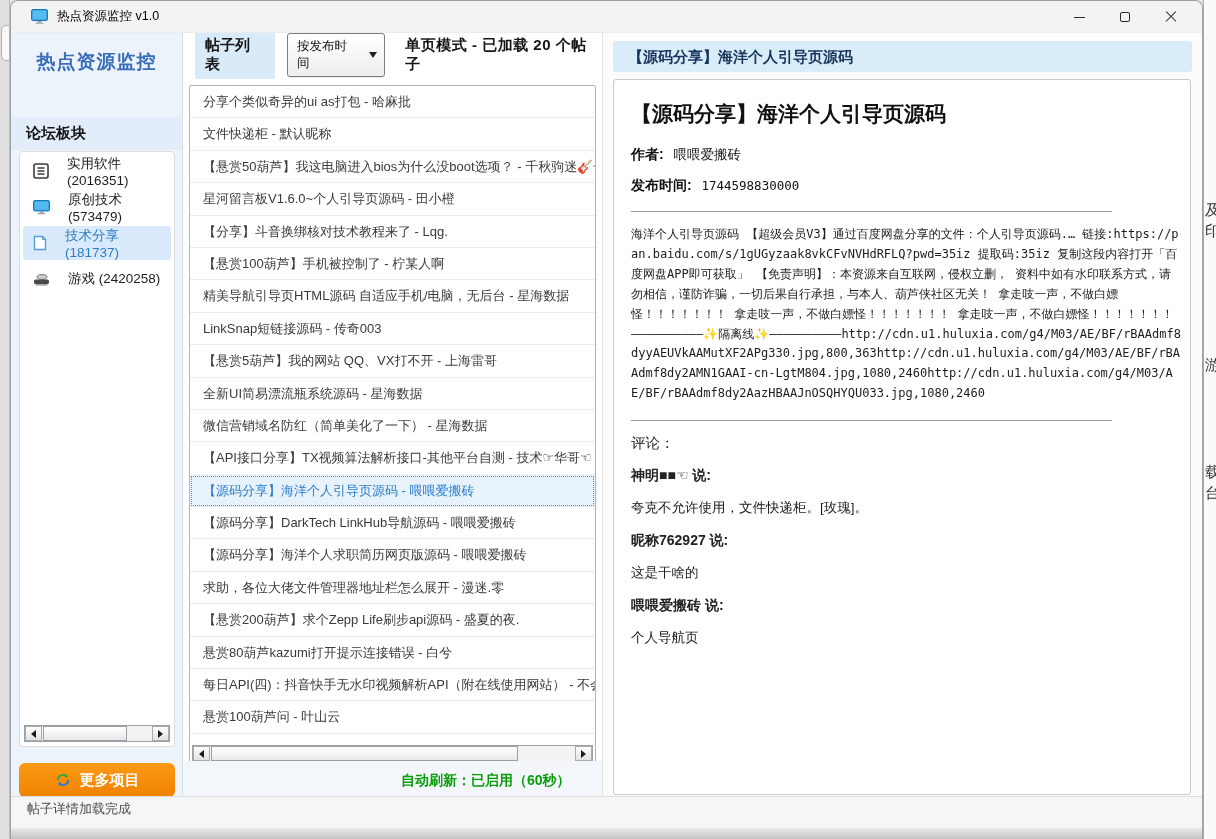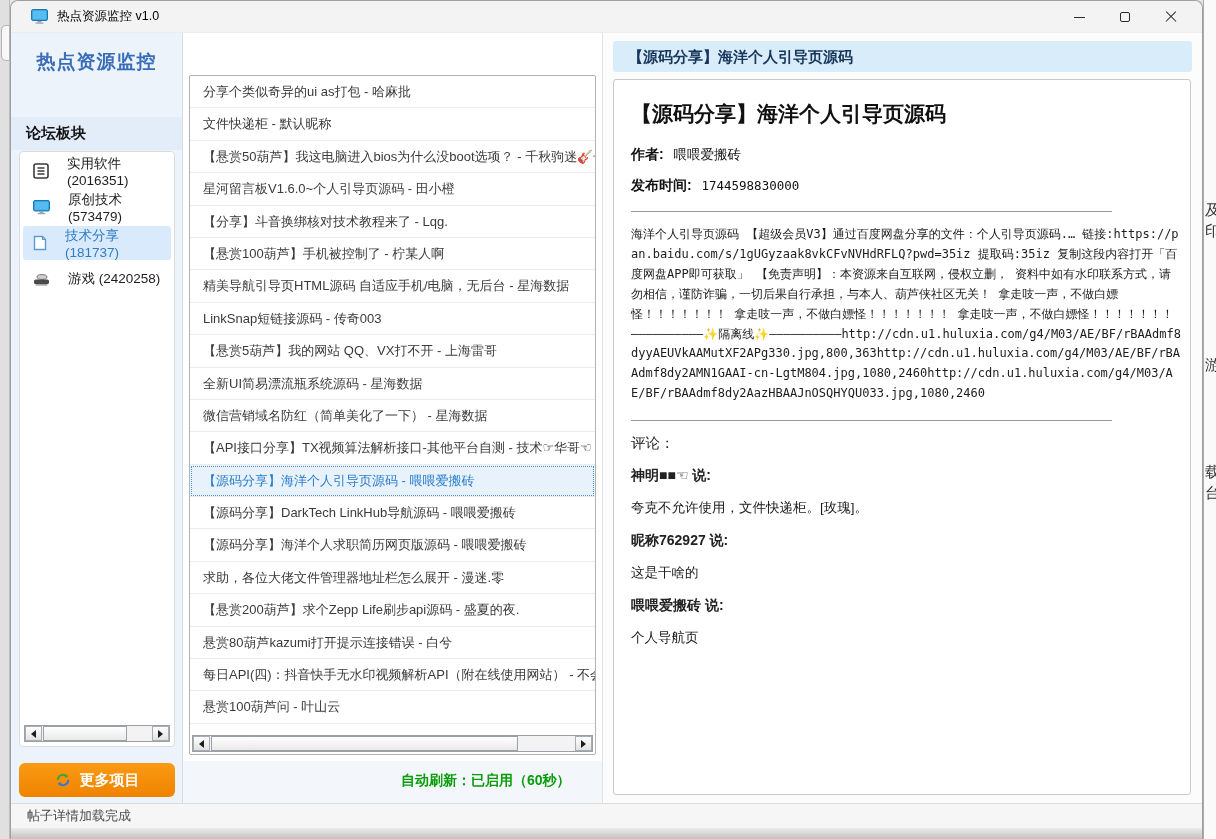--- a/index.html
+++ b/index.html
@@ -57,21 +57,21 @@
 
   
   .middle { position:absolute; left:172px; top:0; width:420px; bottom:0; background:#fff; border-right:1px solid #e2e2e2; }
   .list-header { height:44px; display:flex; align-items:center; padding-left:12px; gap:12px; }
   .list-title { background:#d9eaf8; padding:5px 10px; font-weight:bold; font-size:15px; color:#161616; border-radius:2px; }
   .sort-select { display:flex; align-items:center; gap:10px; border:1px solid #7c7c7c; border-radius:3px;
                  background:linear-gradient(#ffffff,#eeeeee); padding:4px 7px 4px 9px; font-size:12.5px; color:#111;
                  box-shadow:0 1px 0 rgba(0,0,0,.08); }
   .dd-arrow { width:0; height:0; border-left:4.5px solid transparent; border-right:4.5px solid transparent; border-top:6px solid #222; }
   .mode-text { font-weight:bold; font-size:15px; color:#161616; margin-left:8px; letter-spacing:.5px; }
-  .post-listbox { position:absolute; left:6px; right:6px; top:42px; height:680px; background:#fff;
+  .post-listbox { position:absolute; left:6px; right:6px; top:52px; height:680px; background:#fff;
                   border:1px solid #b2b2b2; border-radius:2px; overflow:hidden; }
   .post-row { height:32.4px; line-height:32.4px; padding:0 6px 0 13px; font-size:13px; color:#3a3a3a;
               border-bottom:1px solid #ededed; white-space:nowrap; overflow:hidden; }
   .post-row.selected { background:#e7f2fd; color:#2a7dc9; outline:1.5px dotted #4f94d5; outline-offset:-2px; }
   .list-hscroll { position:absolute; left:2px; right:2px; bottom:2px; }
   .list-hscroll .sb-thumb { width:84%; }
   .list-footer { position:absolute; left:0; right:0; bottom:0; height:42px; background:#f3f6fa; }
   .auto-refresh { position:absolute; left:218px; bottom:13px; font-weight:bold; font-size:14px; color:#0a9d0a; white-space:nowrap; }
 
   
@@ -87,21 +87,21 @@
   .meta b { font-size:14px; margin-right:6px; }
   .mono { font-family:"DejaVu Sans Mono","Liberation Mono",monospace; font-size:12.5px; }
   .detail-card hr { border:none; border-top:1px solid #9a9a9a; margin:16px 72px 13px 0; }
   .content-text { font-family:"DejaVu Sans Mono","Liberation Mono",monospace; font-size:12px; line-height:1.66;
                   color:#1c1c1c; word-break:break-all; margin-right:2px; }
   .comments-label { font-weight:normal; font-size:14.5px; margin:4px 0 14px; }
   .comment-author { font-weight:bold; font-size:14px; margin:0 0 14px; }
   .comment-text { font-size:13.5px; margin:0 0 15px; color:#1b1b1b; }
 
   
-  .statusbar { position:absolute; left:0; right:0; bottom:11px; height:25px; background:#f6f6f6;
+  .statusbar { position:absolute; left:0; right:0; bottom:11px; height:32px; background:#f6f6f6;
                border-top:1px solid #dcdcdc; font-size:13px; color:#4c4c4c; line-height:24px; padding-left:16px; }
   .bottom-edge { position:absolute; left:0; right:0; bottom:0; height:11px; background:linear-gradient(#ebebeb,#c2c2c2); }
 </style>
 </head>
 <body>
 
 <div class="stage">
 
   <div class="behind-left">
     <div class="behind-tab"></div>
@@ -199,20 +199,28 @@
               <path d="M13.2 8a5.2 5.2 0 0 1-9.4 3" fill="none" stroke="#2f7bd0" stroke-width="2"></path>
               <path d="M2.8 8a5.2 5.2 0 0 1 9.4-3" fill="none" stroke="#3aa53a" stroke-width="2"></path>
               <path d="M12.2 2.2 l0.3 3.4 -3.3-0.6 z" fill="#3aa53a"></path>
               <path d="M3.8 13.8 l-0.3-3.4 3.3 0.6 z" fill="#2f7bd0"></path>
             </svg>
           <span>更多项目</span>
         </button>
       </aside>
 
       <section class="middle">
+        <div class="list-header">
+          <span class="list-title">帖子列表</span>
+          <div class="sort-select">
+            <span>按发布时间</span>
+            <i class="dd-arrow"></i>
+          </div>
+          <span class="mode-text">单页模式 - 已加载 20 个帖子</span>
+        </div>
 
         <div class="post-listbox">
           <div class="post-row">分享个类似奇异的ui as打包 - 哈麻批</div>
           <div class="post-row">文件快递柜 - 默认昵称</div>
           <div class="post-row">【悬赏50葫芦】我这电脑进入bios为什么没boot选项？ - 千秋驹迷🎸七·</div>
           <div class="post-row">星河留言板V1.6.0~个人引导页源码 - 田小橙</div>
           <div class="post-row">【分享】斗音换绑核对技术教程来了 - Lqg.</div>
           <div class="post-row">【悬赏100葫芦】手机被控制了 - 柠某人啊</div>
           <div class="post-row">精美导航引导页HTML源码 自适应手机/电脑，无后台 - 星海数据</div>
           <div class="post-row">LinkSnap短链接源码 - 传奇003</div>

